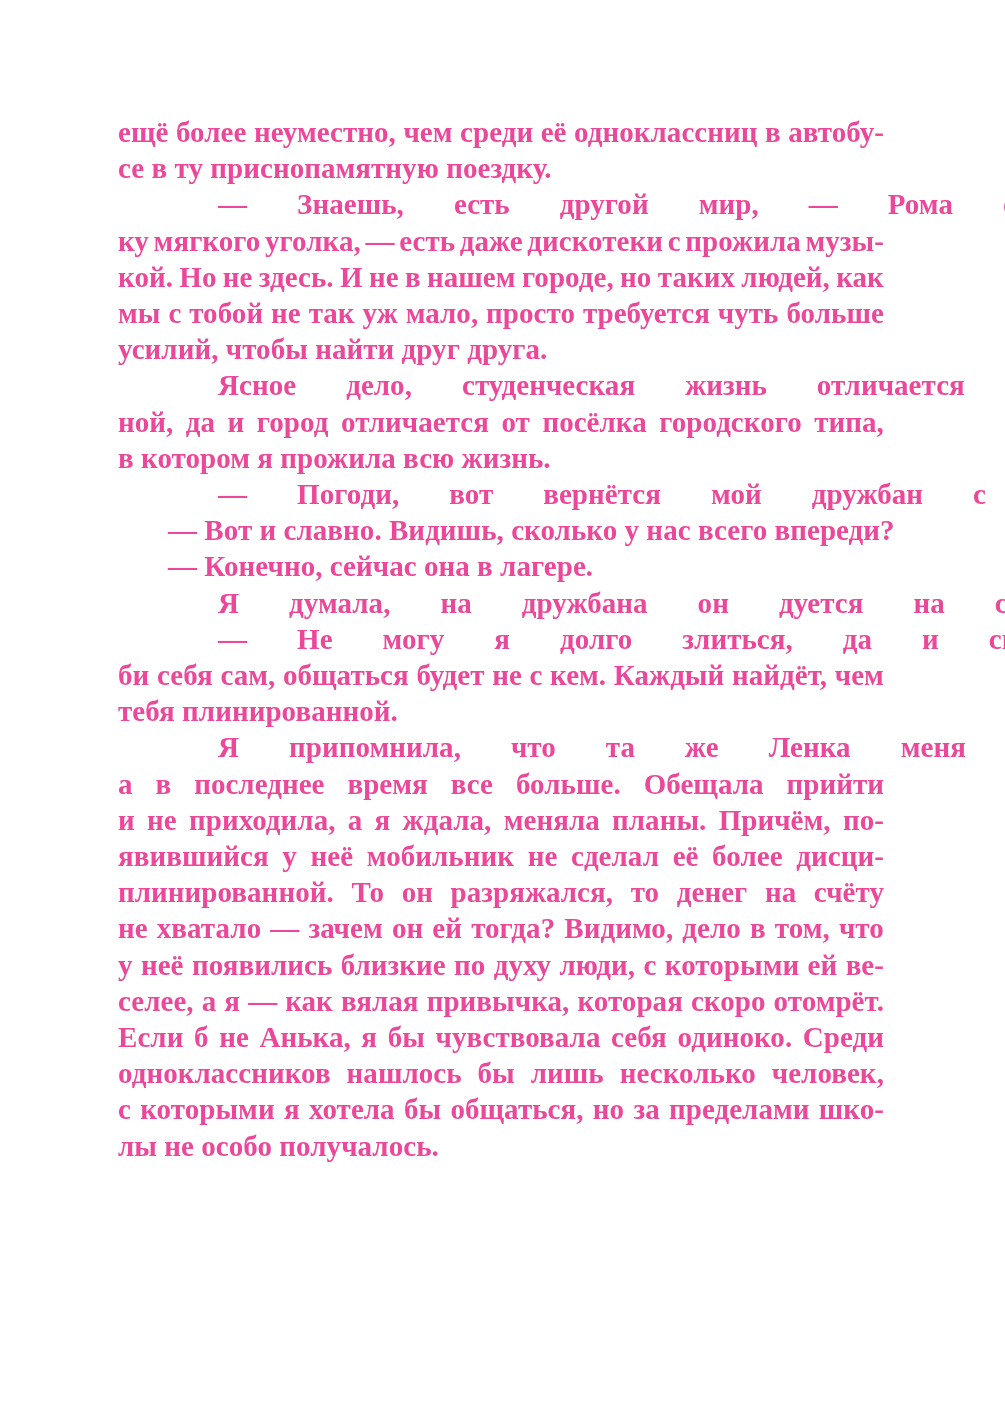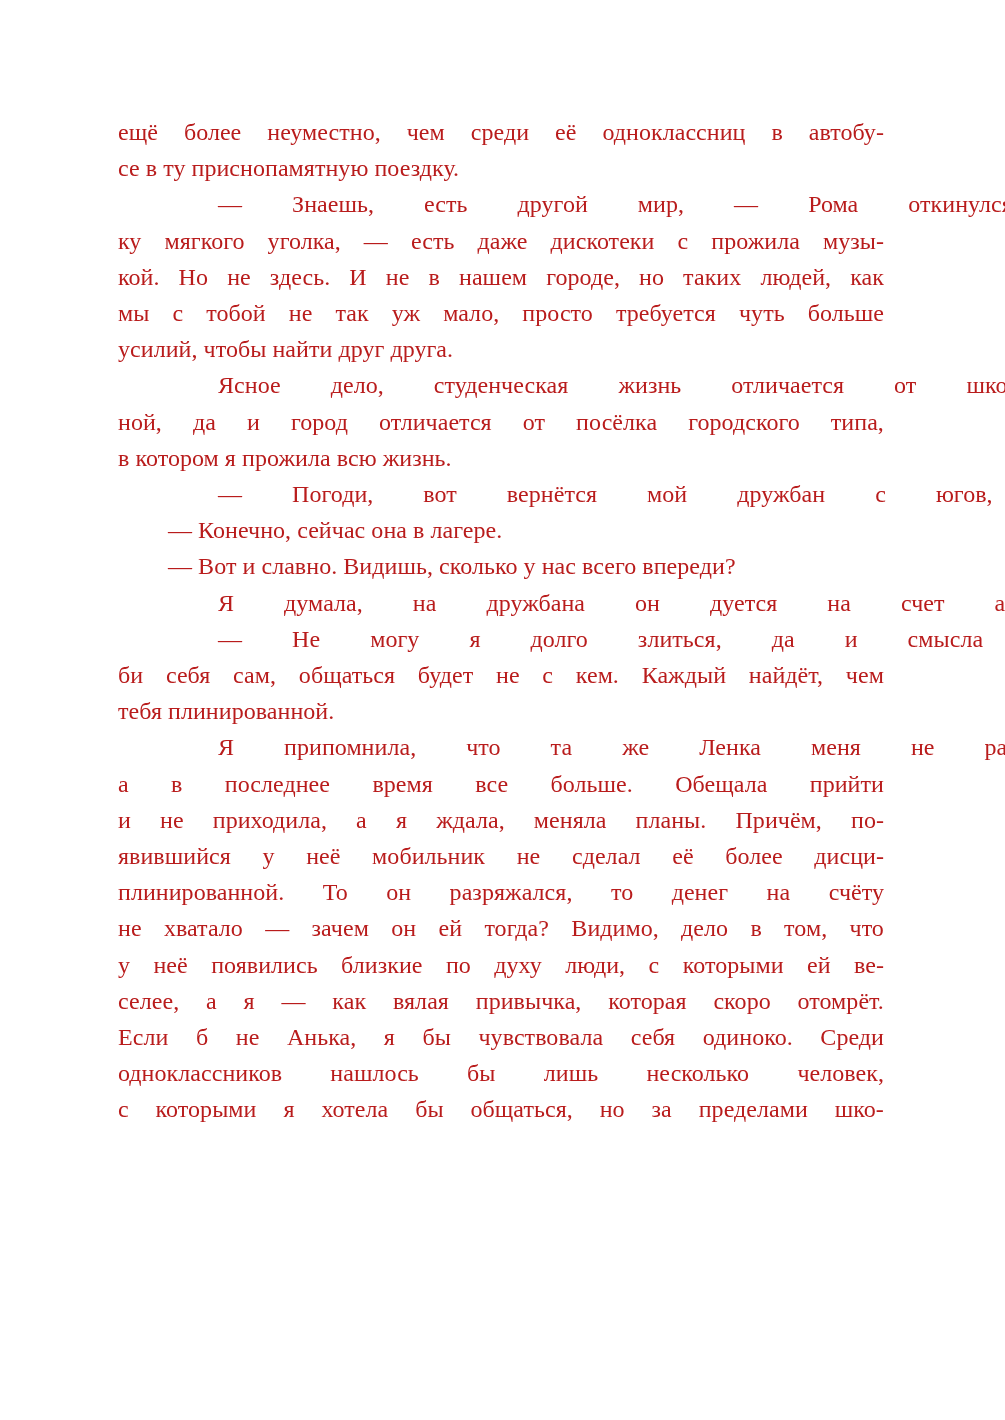--- a/index.html
+++ b/index.html
@@ -22,25 +22,26 @@
     position: absolute;
     left: 118px;
     top: 114px;
     width: 766px;
   }
   .para {
     margin: 0;
   }
   .line {
     display: block;
-    font-size: 24px;
+    font-size: 29px;
     line-height: 36.2px;
     letter-spacing: 0.05px;
     white-space: nowrap;
-    color: #b91c1c;
+    color: #ec4899;
+    font-weight: bold;
   }
   
   .line.justify {
     display: flex;
     justify-content: space-between;
     white-space: pre;
   }
   .line.justify > span {
     white-space: pre;
   }
@@ -81,24 +82,24 @@
       </p>
       <p class="para">
         <span class="line justify indent"><span>Ясное</span><span>дело,</span><span>студенческая</span><span>жизнь</span><span>отличается</span><span>от</span><span>школь-</span></span>
         <span class="line justify"><span>ной,</span><span>да</span><span>и</span><span>город</span><span>отличается</span><span>от</span><span>посёлка</span><span>городского</span><span>типа,</span></span>
         <span class="line">в котором я прожила всю жизнь.</span>
       </p>
       <p class="para">
         <span class="line justify indent"><span>—</span><span>Погоди,</span><span>вот</span><span>вернётся</span><span>мой</span><span>дружбан</span><span>с</span><span>югов,</span></span>
       </p>
       <p class="para">
-        <span class="line indent">— Конечно, сейчас она в лагере.</span>
+        <span class="line indent">— Вот и славно. Видишь, сколько у нас всего впереди?</span>
       </p>
       <p class="para">
-        <span class="line indent">— Вот и славно. Видишь, сколько у нас всего впереди?</span>
+        <span class="line indent">— Конечно, сейчас она в лагере.</span>
       </p>
       <p class="para">
         <span class="line justify indent"><span>Я</span><span>думала,</span><span>на</span><span>дружбана</span><span>он</span><span>дуется</span><span>на</span><span>счет</span><span>автостопа,</span></span>
       </p>
       <p class="para">
         <span class="line justify indent"><span>—</span><span>Не</span><span>могу</span><span>я</span><span>долго</span><span>злиться,</span><span>да</span><span>и</span><span>смысла</span></span>
         <span class="line justify"><span>би</span><span>себя</span><span>сам,</span><span>общаться</span><span>будет</span><span>не</span><span>с</span><span>кем.</span><span>Каждый</span><span>найдёт,</span><span>чем</span></span>
         <span class="line">тебя плинированной.</span>
       </p>
       <p class="para">
@@ -106,17 +107,18 @@
         <span class="line justify"><span>а</span><span>в</span><span>последнее</span><span>время</span><span>все</span><span>больше.</span><span>Обещала</span><span>прийти</span></span>
         <span class="line justify"><span>и</span><span>не</span><span>приходила,</span><span>а</span><span>я</span><span>ждала,</span><span>меняла</span><span>планы.</span><span>Причём,</span><span>по-</span></span>
         <span class="line justify"><span>явившийся</span><span>у</span><span>неё</span><span>мобильник</span><span>не</span><span>сделал</span><span>её</span><span>более</span><span>дисци-</span></span>
         <span class="line justify"><span>плинированной.</span><span>То</span><span>он</span><span>разряжался,</span><span>то</span><span>денег</span><span>на</span><span>счёту</span></span>
         <span class="line justify"><span>не</span><span>хватало</span><span>—</span><span>зачем</span><span>он</span><span>ей</span><span>тогда?</span><span>Видимо,</span><span>дело</span><span>в</span><span>том,</span><span>что</span></span>
         <span class="line justify"><span>у</span><span>неё</span><span>появились</span><span>близкие</span><span>по</span><span>духу</span><span>люди,</span><span>с</span><span>которыми</span><span>ей</span><span>ве-</span></span>
         <span class="line justify"><span>селее,</span><span>а</span><span>я</span><span>—</span><span>как</span><span>вялая</span><span>привычка,</span><span>которая</span><span>скоро</span><span>отомрёт.</span></span>
         <span class="line justify"><span>Если</span><span>б</span><span>не</span><span>Анька,</span><span>я</span><span>бы</span><span>чувствовала</span><span>себя</span><span>одиноко.</span><span>Среди</span></span>
         <span class="line justify"><span>одноклассников</span><span>нашлось</span><span>бы</span><span>лишь</span><span>несколько</span><span>человек,</span></span>
         <span class="line justify"><span>с</span><span>которыми</span><span>я</span><span>хотела</span><span>бы</span><span>общаться,</span><span>но</span><span>за</span><span>пределами</span><span>шко-</span></span>
+        <span class="line">лы не особо получалось.</span>
       </p>
     </div>
 
 
 </div>
 
 </body></html>

